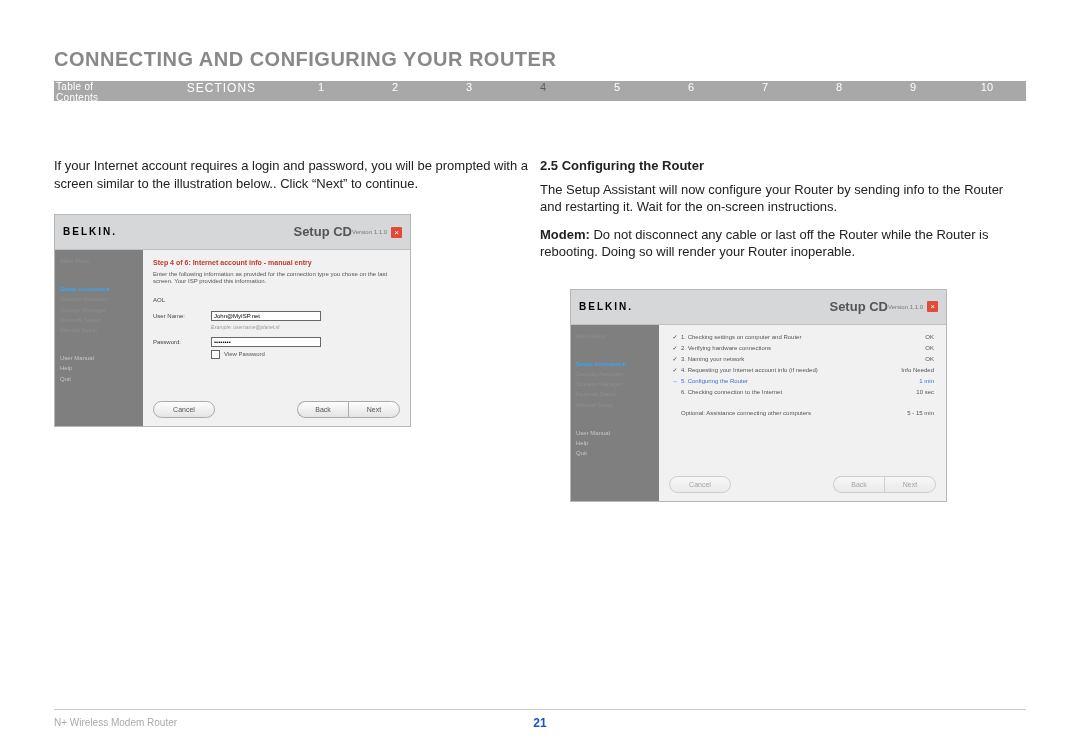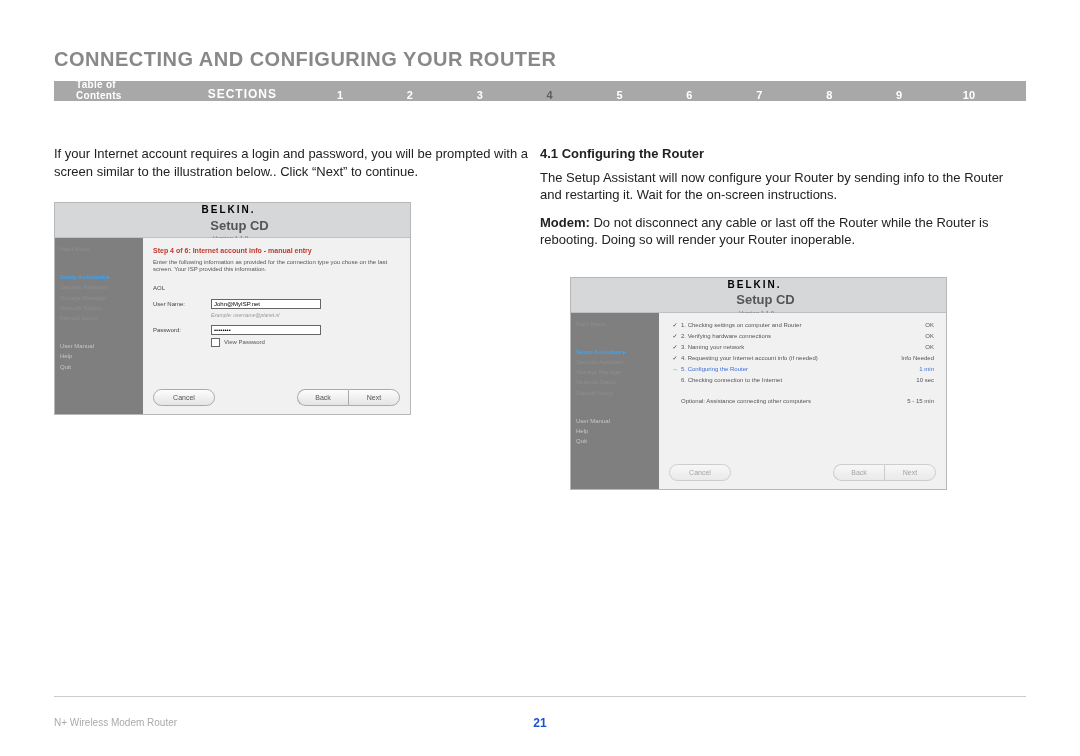--- a/index.html
+++ b/index.html
@@ -1,28 +1,28 @@
 <!DOCTYPE html>
 <html><head>
 <meta charset="utf-8">
 <style>
   html,body { margin:0; padding:0; background:#fff; }
   .page { width:1080px; height:756px; position:relative; font-family:Arial,Helvetica,sans-serif; color:#222; box-sizing:border-box; padding:48px 54px 0 54px; }
   .title { font-size:20px; font-weight:bold; color:#888; letter-spacing:0.5px; margin-bottom:10px; }
-  .navbar { background:#a8a8a8; height:20px; display:flex; align-items:flex-end; color:#fff; font-size:10px; font-weight:bold; padding:0 22px; }
+  .navbar { background:#a8a8a8; height:20px; display:flex; align-items:flex-start; color:#fff; font-size:10px; font-weight:normal; padding:0 2px; }
   .navbar .toc { letter-spacing:0.3px; margin-right:26px; }
   .navbar .sections-lbl { font-size:12px; letter-spacing:1px; margin-right:28px;margin-left:24px; }
   .navbar .sec-num { width:76px; text-align:center; font-size:11px; cursor:pointer; color:#fff; }
   .navbar .sec-num.active { color:#5e5e5e; }
-  .cols { display:flex; margin-top:44px; }
+  .cols { display:flex; margin-top:56px; }
   .col { flex:1; font-size:13px; line-height:1.35; }
   .subhead { font-weight:bold; font-size:13px; margin-bottom:6px; }
   .shot-wrap { margin-top:22px; }
   .shot { border:1px solid #b7b7b7; background:#d6d7d8; width:355px; position:relative; font-family:Arial,Helvetica,sans-serif; }
-  .shot .titlebar { height:34px; display:flex; align-items:center; padding:0 8px; border-bottom:1px solid #c0c0c0;flex-direction:column; }
+  .shot .titlebar { height:34px; display:flex; align-items:center; padding:0 8px; border-bottom:1px solid #c0c0c0; }
   .shot .logo { font-weight:bold; letter-spacing:2px; font-size:10px; color:#000; width:62px; }
   .shot .titletxt { flex:1; text-align:right; padding-left:14px; font-size:13px; color:#555; font-weight:bold; }
   .shot .ver { font-size:6px; color:#777; margin-right:4px; }
   .shot .close { width:11px; height:11px; background:#e14b3a; color:#fff; font-size:8px; line-height:11px; text-align:center; border-radius:1px; }
   .shot .body { display:flex; min-height:176px; }
   .shot .side { width:78px; background:#7f7f7f; padding:6px 5px; color:#c6c6c6; font-size:6px; line-height:1.7; }
   .shot .side .sub { color:#8e8e8e; }
   .shot .side .on { color:#3aa5f3; font-weight:bold; }
   .shot .side .gap { height:18px; }
   .shot .main { flex:1; background:#f1f1f1; padding:8px 10px; box-sizing:border-box; position:relative; }
@@ -43,21 +43,21 @@
   
   .steps { font-size:6px; color:#555; }
   .steps .srow { display:flex; align-items:center; margin-bottom:3px; }
   .steps .ic { width:12px; text-align:center; color:#333; }
   .steps .ic.arrow { color:#3a6fd8; font-weight:bold; }
   .steps .txt { flex:1; }
   .steps .txt.on { color:#3a6fd8; }
   .steps .st { width:48px; text-align:right; padding-right:2px; }
   .steps .st.on { color:#3a6fd8; }
   .steps .divider { height:10px; }
-  .footer { position:absolute; left:54px; right:54px; bottom:28px; border-top:1px solid #ccc; padding-top:20px; display:flex; justify-content:space-between; align-items:center; font-size:10px; color:#aaa; }
+  .footer { position:absolute; left:54px; right:54px; bottom:28px; border-top:1px solid #ccc; padding-top:7px; display:flex; justify-content:space-between; align-items:center; font-size:10px; color:#aaa; }
   .footer .pg { position:absolute; left:50%; transform:translateX(-50%); color:#1d4ed8; font-size:12px; font-weight:bold; }
 </style>
 </head>
 <body>
 
 <div class="page">
   <div class="title">CONNECTING AND CONFIGURING YOUR ROUTER</div>
 
   <div class="navbar">
     <span class="toc">Table of Contents</span>
@@ -129,21 +129,21 @@
                   <div class="btn next">Next</div>
                 </div>
               </div>
             </div>
           </div>
         </div>
       </div>
     </div>
 
     <div class="col">
-      <div class="subhead">4.1 Configuring the Router</div>
+      <div class="subhead">2.5 Configuring the Router</div>
       <div>The Setup Assistant will now configure your Router by sending info to the Router and restarting it. Wait for the on-screen instructions.</div>
       <div style="margin-top:10px">
         <b>Modem:</b><span> Do not disconnect any cable or last off the Router while the Router is rebooting. Doing so will render your Router inoperable.</span>
       </div>
 
       <div class="shot-wrap" style="margin-top:28px; margin-left:30px;">
         <div class="shot" style="width:375px;">
           <div class="titlebar">
             <span class="logo">BELKIN.</span>
             <span class="titletxt">Setup CD</span>

